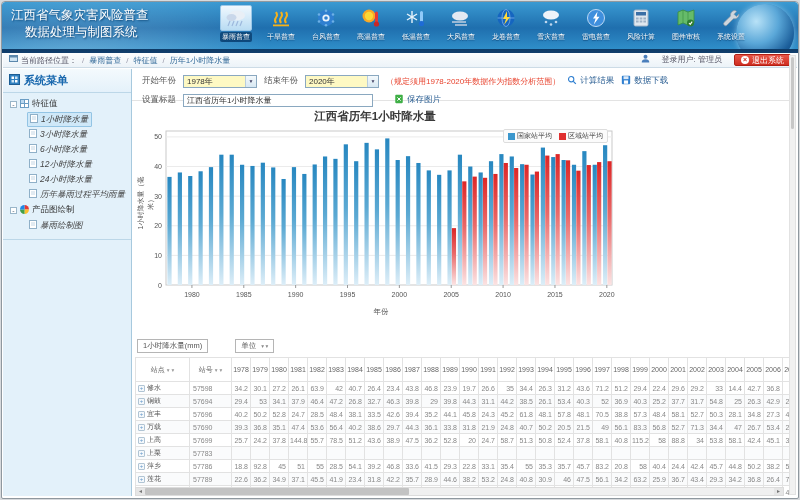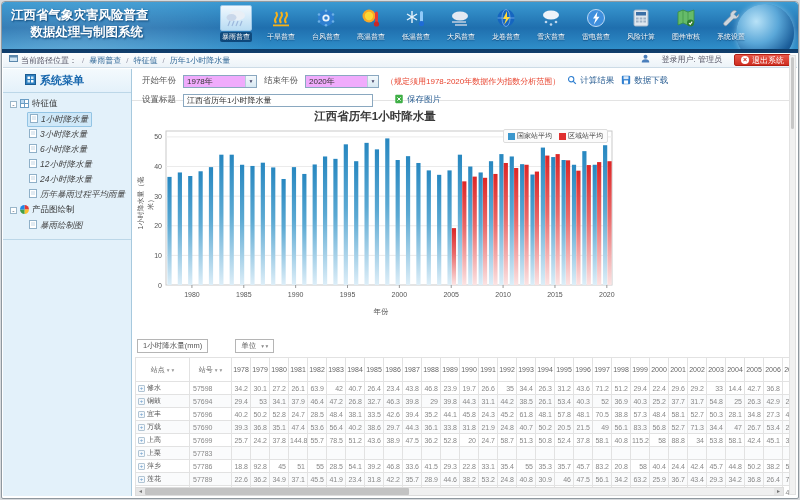--- a/index.html
+++ b/index.html
@@ -1,52 +1,52 @@
 <!DOCTYPE html>
 <html><head>
 <meta charset="utf-8">
 <style>
   html,body{margin:0;padding:0;background:#d7dadd;font-family:"Liberation Sans","DejaVu Sans",sans-serif;}
   *{box-sizing:border-box;}
   .window{position:relative;width:798px;height:498px;margin:1px;background:#fff;border:1px solid #8f989f;border-radius:4px 4px 2px 2px;overflow:hidden;}
   
   .app-header{position:absolute;left:0;top:0;right:0;height:47px;background:linear-gradient(180deg,#3a9ad2 0%,#1f6fae 55%,#2f8ec9 100%);border-radius:3px 3px 0 0;overflow:hidden;}
   .app-header:before{content:"";position:absolute;left:-40px;top:-30px;width:320px;height:90px;background:radial-gradient(ellipse at 30% 100%,rgba(255,255,255,.28),rgba(255,255,255,0) 65%);transform:rotate(-6deg);}
-  .app-title{position:absolute;left:9px;top:5px;color:#fff;font-weight:bold;font-size:12.5px;line-height:17px;text-shadow:1px 1px 2px #0b3f6e;z-index:2;text-align:center;}
+  .app-title{position:absolute;left:9px;top:5px;color:#fff;font-weight:normal;font-size:12.5px;line-height:17px;text-shadow:1px 1px 2px #0b3f6e;z-index:2;}
   .app-title div:nth-child(2){padding-left:14px;}
   .earth{position:absolute;right:4px;top:2px;width:58px;height:58px;border-radius:50%;background:radial-gradient(circle at 35% 30%,#b8e2f7,#5aa7d8 40%,#1c5f9b 72%,#0c3a66);box-shadow:0 0 6px rgba(180,225,250,.6);z-index:0;}
   .toolbar{position:absolute;left:212px;top:3px;display:flex;gap:1px;z-index:2;}
   .tb-item{width:44px;display:flex;flex-direction:column;align-items:center;cursor:pointer;}
   .tb-icon{width:32px;height:26px;display:flex;align-items:center;justify-content:center;border-radius:2px;}
   .tb-item.active .tb-icon{background:linear-gradient(#f0f8fe,#b9dcf3);border:1px solid #9cc8e8;}
   .tb-label{margin-top:1px;font-size:7px;color:#fff;text-shadow:0 1px 1px #0b3f6e;white-space:nowrap;}
   .tb-item.active .tb-label{background:#0f4a7d;border-radius:2px;padding:0 2px;}
   .header-strip{position:absolute;left:0;top:47px;right:0;height:4px;background:linear-gradient(#0d3a66,#123f6d);}
   
   .breadcrumb-bar{position:absolute;left:1px;top:51px;right:1px;height:15px;background:linear-gradient(#fcfdfe,#ecf3f8);border-bottom:1px solid #ccdbe6;display:flex;align-items:center;font-size:8px;color:#556;padding:0 6px;}
   .bc-left{display:flex;align-items:center;gap:3px;flex:1;}
   .bc-sep{color:#99a;margin:0 2px;}
   .bc-link{color:#336a99;text-decoration:none;cursor:pointer;}
   .bc-right{display:flex;align-items:flex-start;gap:12px;}
   .logout{display:inline-flex;align-items:center;gap:3px;background:linear-gradient(#e85648,#cf2d20);color:#fff;border:1px solid #b02015;border-radius:2px;font-size:8px;padding:0 6px;height:12px;cursor:pointer;font-family:inherit;}
   .x-ic{display:inline-block;width:8px;height:8px;border-radius:50%;background:#fff;color:#cf2d20;font-size:7px;line-height:8px;text-align:center;font-weight:bold;}
   
   .sidebar{position:absolute;left:1px;top:67px;width:129px;bottom:2px;background:#e3f1fa;border-right:1px solid #a7c9de;}
-  .sb-header{display:flex;align-items:center;gap:4px;padding:4px 22px;font-size:11px;font-weight:bold;color:#1968ae;border-bottom:1px solid #bcd7e8;background:linear-gradient(#f4fafd,#e4f1fa);}
+  .sb-header{display:flex;align-items:center;gap:4px;padding:4px 6px;font-size:11px;font-weight:bold;color:#1968ae;border-bottom:1px solid #bcd7e8;background:linear-gradient(#f4fafd,#e4f1fa);}
   .tree{padding:3px 2px 6px 2px;border-bottom:1px solid #bcd7e8;}
   .tg-row{display:flex;align-items:center;gap:3px;padding:2px 0 2px 5px;font-size:8.5px;color:#333;cursor:pointer;}
   .toggle{width:7px;height:7px;border:1px solid #9ab6c9;background:#fff;color:#567;font-size:7px;line-height:5px;text-align:center;flex:0 0 auto;}
   .tc-row{display:flex;align-items:center;gap:3px;padding:1.5px 2px;margin-left:22px;font-size:8.5px;color:#444;cursor:pointer;width:max-content;font-style:italic;}
   .tc-row.selected{background:#cfe8f8;border:1px solid #93c4e4;border-radius:1px;padding:0.5px 3px 0.5px 2px;}
   
   .main{position:absolute;left:130px;top:67px;width:660px;bottom:2px;background:#fff;overflow:hidden;}
   .controls{padding:4px 0 0 10px;border-bottom:1px solid #e3e3e3;height:32px;}
   .c-row{display:flex;align-items:center;gap:7px;height:16px;}
   .c-row label{font-size:8.5px;color:#555;}
-  .combo{display:inline-flex;align-items:center;justify-content:space-between;width:74px;height:13px;border:1px solid #8aa8c0;background:#f0abfc;font-size:8px;color:#333;padding-left:3px;cursor:pointer;}
+  .combo{display:inline-flex;align-items:center;justify-content:space-between;width:74px;height:13px;border:1px solid #8aa8c0;background:#fef9c3;font-size:8px;color:#333;padding-left:3px;cursor:pointer;}
   .combo-arrow{width:11px;height:11px;border-left:1px solid #b9cddd;background:linear-gradient(#f4f9fc,#d8e8f2);font-size:5px;color:#446;display:flex;align-items:center;justify-content:center;}
   .note{color:#e8432e;font-size:8px;}
   .linkbtn{display:inline-flex;align-items:center;gap:3px;color:#2b5f93;font-size:8.5px;cursor:pointer;font-family:Liberation Mono, monospace;}
   .title-input{width:190px;height:13px;border:1px solid #8aa8c0;font-size:8px;color:#333;padding:0 3px;font-family:inherit;}
   
   .chart-area{position:absolute;left:8px;top:40px;width:486px;height:226px;}
   .chart-title{width:470px;text-align:center;font-size:11.5px;font-weight:bold;color:#3a3a3a;height:16px;}
   .legend{position:absolute;top:20px;right:18px;background:#fbfbfb;border:1px solid #ddd;border-radius:2px;padding:1px 4px;display:flex;gap:7px;font-size:7px;color:#444;align-items:center;z-index:2;}
   .sw{width:7px;height:7px;display:inline-block;margin-right:2px;}
   .lg-item{display:inline-flex;align-items:center;}

